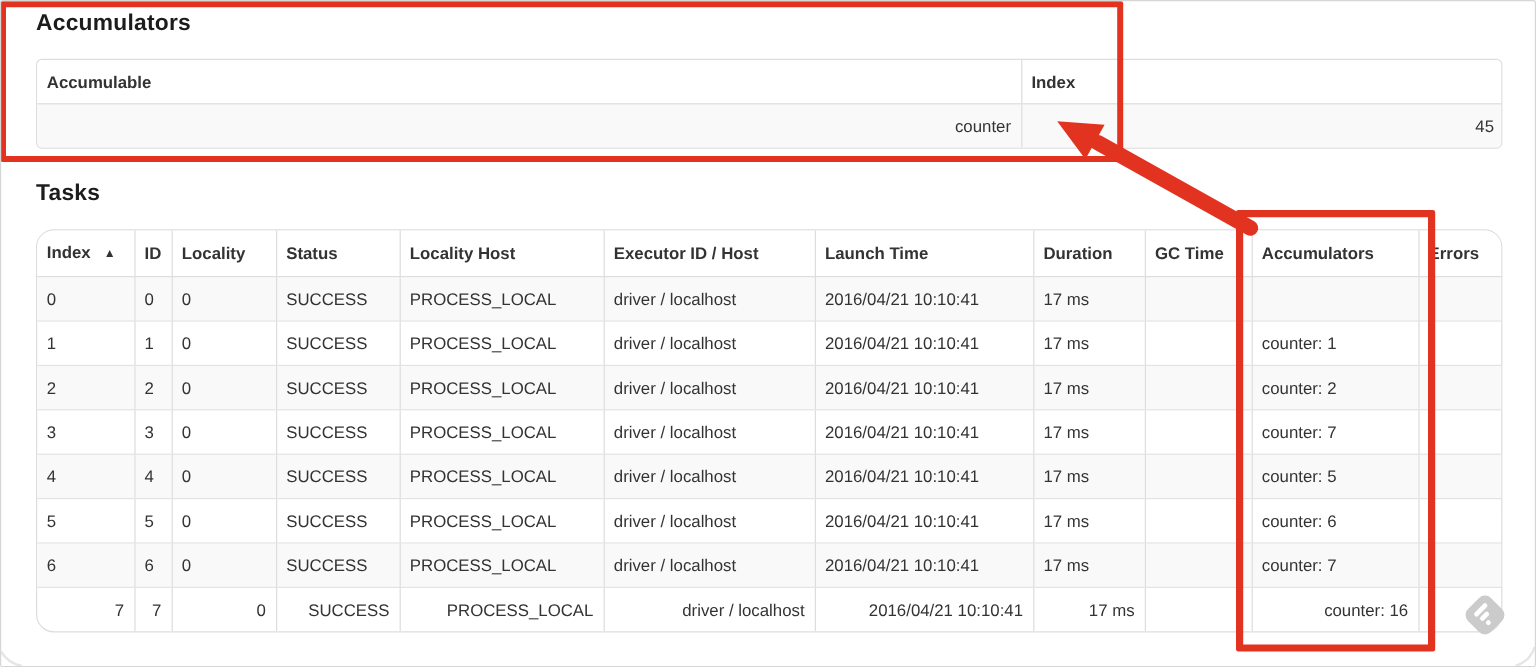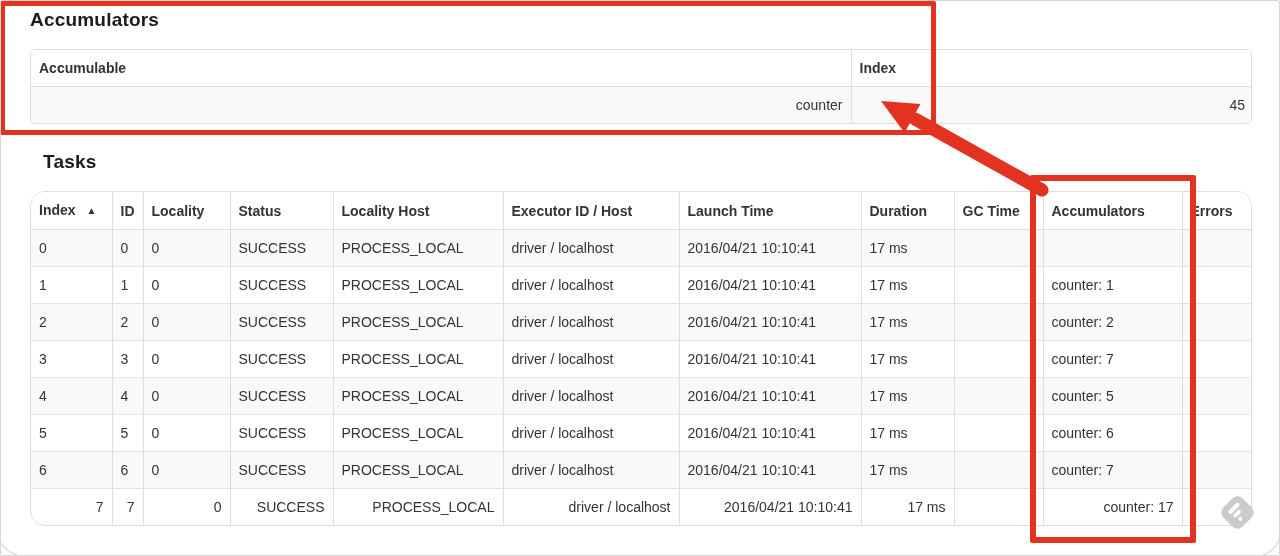--- a/index.html
+++ b/index.html
@@ -13,21 +13,21 @@
     position: absolute; inset: 0;
     border: 1px solid #d6d6d6; border-radius: 2px;
     pointer-events: none; z-index: 40;
   }
   .section-title {
     position: absolute; margin: 0;
     font-size: 19px; font-weight: bold; color: #1c1c1c;
     line-height: 24px; letter-spacing: 0.2px;
   }
   #accumulators-title { left: 30px; top: 8px; }
-  #tasks-title { left: 43px; top: 150px; }
+  #tasks-title { left: 30px; top: 150px; }
 
   .tbl-wrap {
     position: absolute; left: 30px; width: 1222px;
     border: 1px solid #dddddd; border-radius: 5px;
     overflow: hidden; background: #fff; box-sizing: border-box;
   }
   #accumulators-table-wrap { top: 49px; }
   #tasks-table-wrap { top: 191px; border-radius: 15px; }
 
   table {
@@ -229,21 +229,21 @@
         <tr>
           <td>7</td>
           <td>7</td>
           <td>0</td>
           <td>SUCCESS</td>
           <td>PROCESS_LOCAL</td>
           <td>driver / localhost</td>
           <td>2016/04/21 10:10:41</td>
           <td>17 ms</td>
           <td></td>
-          <td>counter: 17</td>
+          <td>counter: 16</td>
           <td></td>
         </tr>
       </tbody>
   </table>
 </div>
 
 <div class="hl-box" id="hl-accumulators-section"></div>
 <div class="hl-box" id="hl-accumulators-column"></div>
 
 <svg id="annotation-arrow-svg" viewBox="0 0 1280 556" xmlns="http://www.w3.org/2000/svg">

